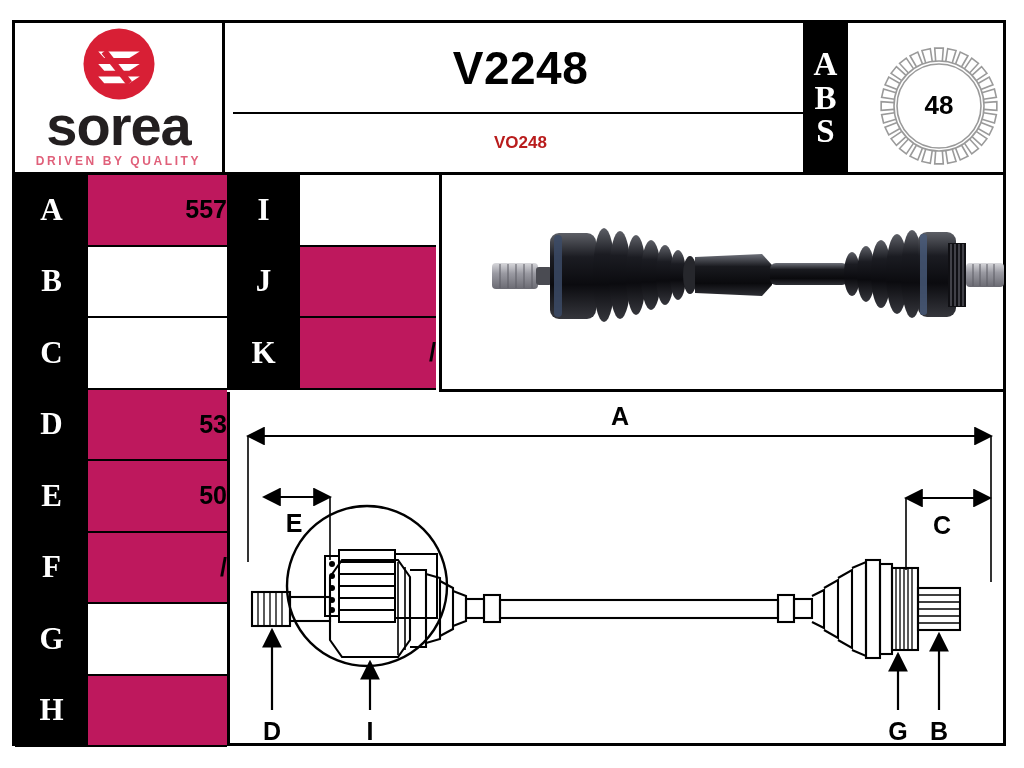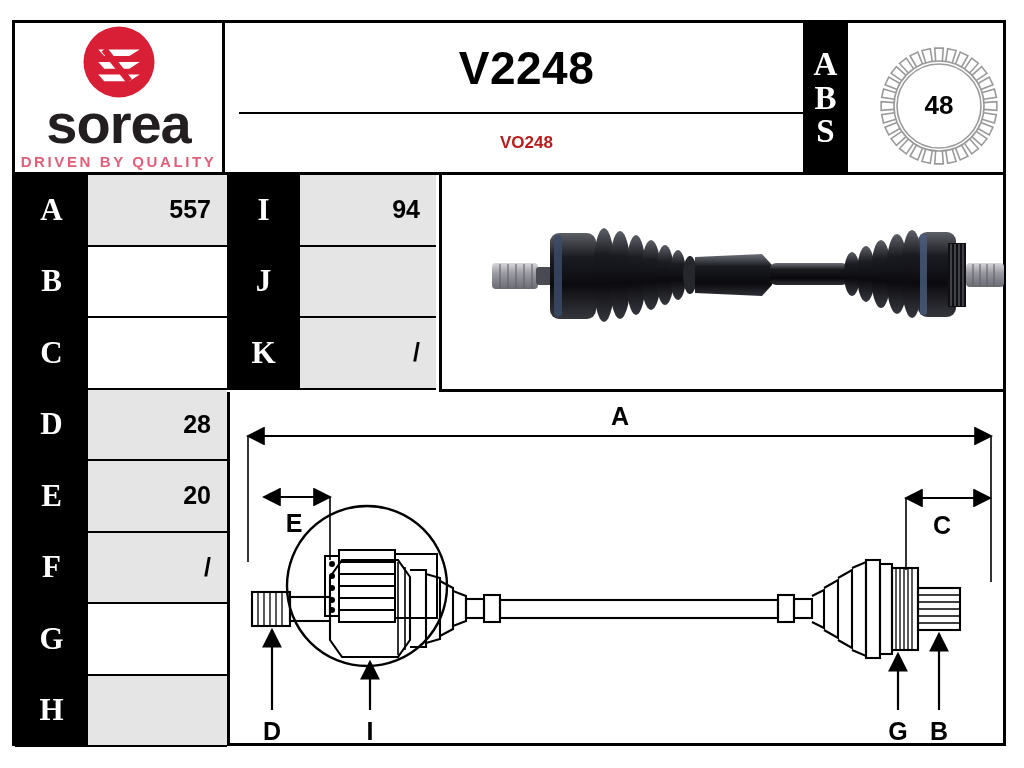--- a/index.html
+++ b/index.html
@@ -29,25 +29,25 @@
     border-right: 3px solid #000;
     display: flex; flex-direction: column;
     align-items: center; justify-content: center;
   }
   #logo-mark { width: 74px; height: 74px; display:block; }
   #logo-word {
     font-size: 56px; font-weight: bold; letter-spacing: -1px;
     color: #231f20; line-height: .85; margin-top: 1px;
   }
   #logo-tag {
-    font-size: 15px; font-weight: bold; letter-spacing: 2.6px;
+    font-size: 12px; font-weight: bold; letter-spacing: 2.6px;
     color: #e0607a; margin-top: 5px;
   }
   #title-cell {
-    position: absolute; left: 224px; top: 0;
+    position: absolute; left: 218px; top: 0;
     width: 578px; height: 100%;
     border-right: 3px solid #000;
     padding-left: 8px;
   }
   #title-main {
     position: absolute; left: 0; top: 0; width: 100%; height: 91px;
     border-bottom: 2px solid #000;
     display: flex; align-items: center; justify-content: center;
     font-size: 46px; font-weight: bold; color: #000; letter-spacing: .5px;
   }
@@ -85,24 +85,23 @@
     display: flex;
     border-bottom: 2px solid #000;
   }
   .tbl-key {
     width: 73px; background: #000; color: #fff;
     font-size: 31px; font-weight: bold;
     display: flex; align-items: center; justify-content: center;
     font-family: "Liberation Serif", serif;
   }
   .tbl-val {
-    flex: 1; background: #e5e5e5; color: #000;
+    flex: 1; background: #be185d; color: #000;
     font-size: 25px; font-weight: bold;
     display: flex; align-items: center; justify-content: flex-end;
-    padding-right: 16px;
   }
   #col-left  { position: absolute; left: 0; top: 152px; width: 212px; }
   #col-mid   { position: absolute; left: 212px; top: 152px; width: 212px;
                border-right: 3px solid #000; }
 
   
   #photo-panel {
     position: absolute; left: 424px; top: 152px;
     right: 0; height: 217px;
     border-left: 3px solid #000; border-bottom: 3px solid #000;
@@ -193,43 +192,42 @@
         <div class="tbl-val">557</div>
       </div>
       <div class="tbl-row" style="left: 0px; top: 71.5px; width: 100%; height: 71.5px;">
         <div class="tbl-key">B</div>
       </div>
       <div class="tbl-row" style="left: 0px; top: 143px; width: 100%; height: 71.5px;">
         <div class="tbl-key">C</div>
       </div>
       <div class="tbl-row" style="left: 0px; top: 214.5px; width: 100%; height: 71.5px;">
         <div class="tbl-key">D</div>
-        <div class="tbl-val">28</div>
+        <div class="tbl-val">53</div>
       </div>
       <div class="tbl-row" style="left: 0px; top: 286px; width: 100%; height: 71.5px;">
         <div class="tbl-key">E</div>
-        <div class="tbl-val">20</div>
+        <div class="tbl-val">50</div>
       </div>
       <div class="tbl-row" style="left: 0px; top: 357.5px; width: 100%; height: 71.5px;">
         <div class="tbl-key">F</div>
         <div class="tbl-val">/</div>
       </div>
       <div class="tbl-row" style="left: 0px; top: 429px; width: 100%; height: 71.5px;">
         <div class="tbl-key">G</div>
       </div>
       <div class="tbl-row" style="left: 0px; top: 500.5px; width: 100%; height: 71.5px;">
         <div class="tbl-key">H</div>
         <div class="tbl-val"></div>
       </div>
     </div>
 
   <div id="col-mid">
       <div class="tbl-row" style="left: 0px; top: 0px; width: 100%; height: 71.5px;">
         <div class="tbl-key">I</div>
-        <div class="tbl-val">94</div>
       </div>
       <div class="tbl-row" style="left: 0px; top: 71.5px; width: 100%; height: 71.5px;">
         <div class="tbl-key">J</div>
         <div class="tbl-val"></div>
       </div>
       <div class="tbl-row" style="left: 0px; top: 143px; width: 100%; height: 71.5px;">
         <div class="tbl-key">K</div>
         <div class="tbl-val">/</div>
       </div>
     </div>

